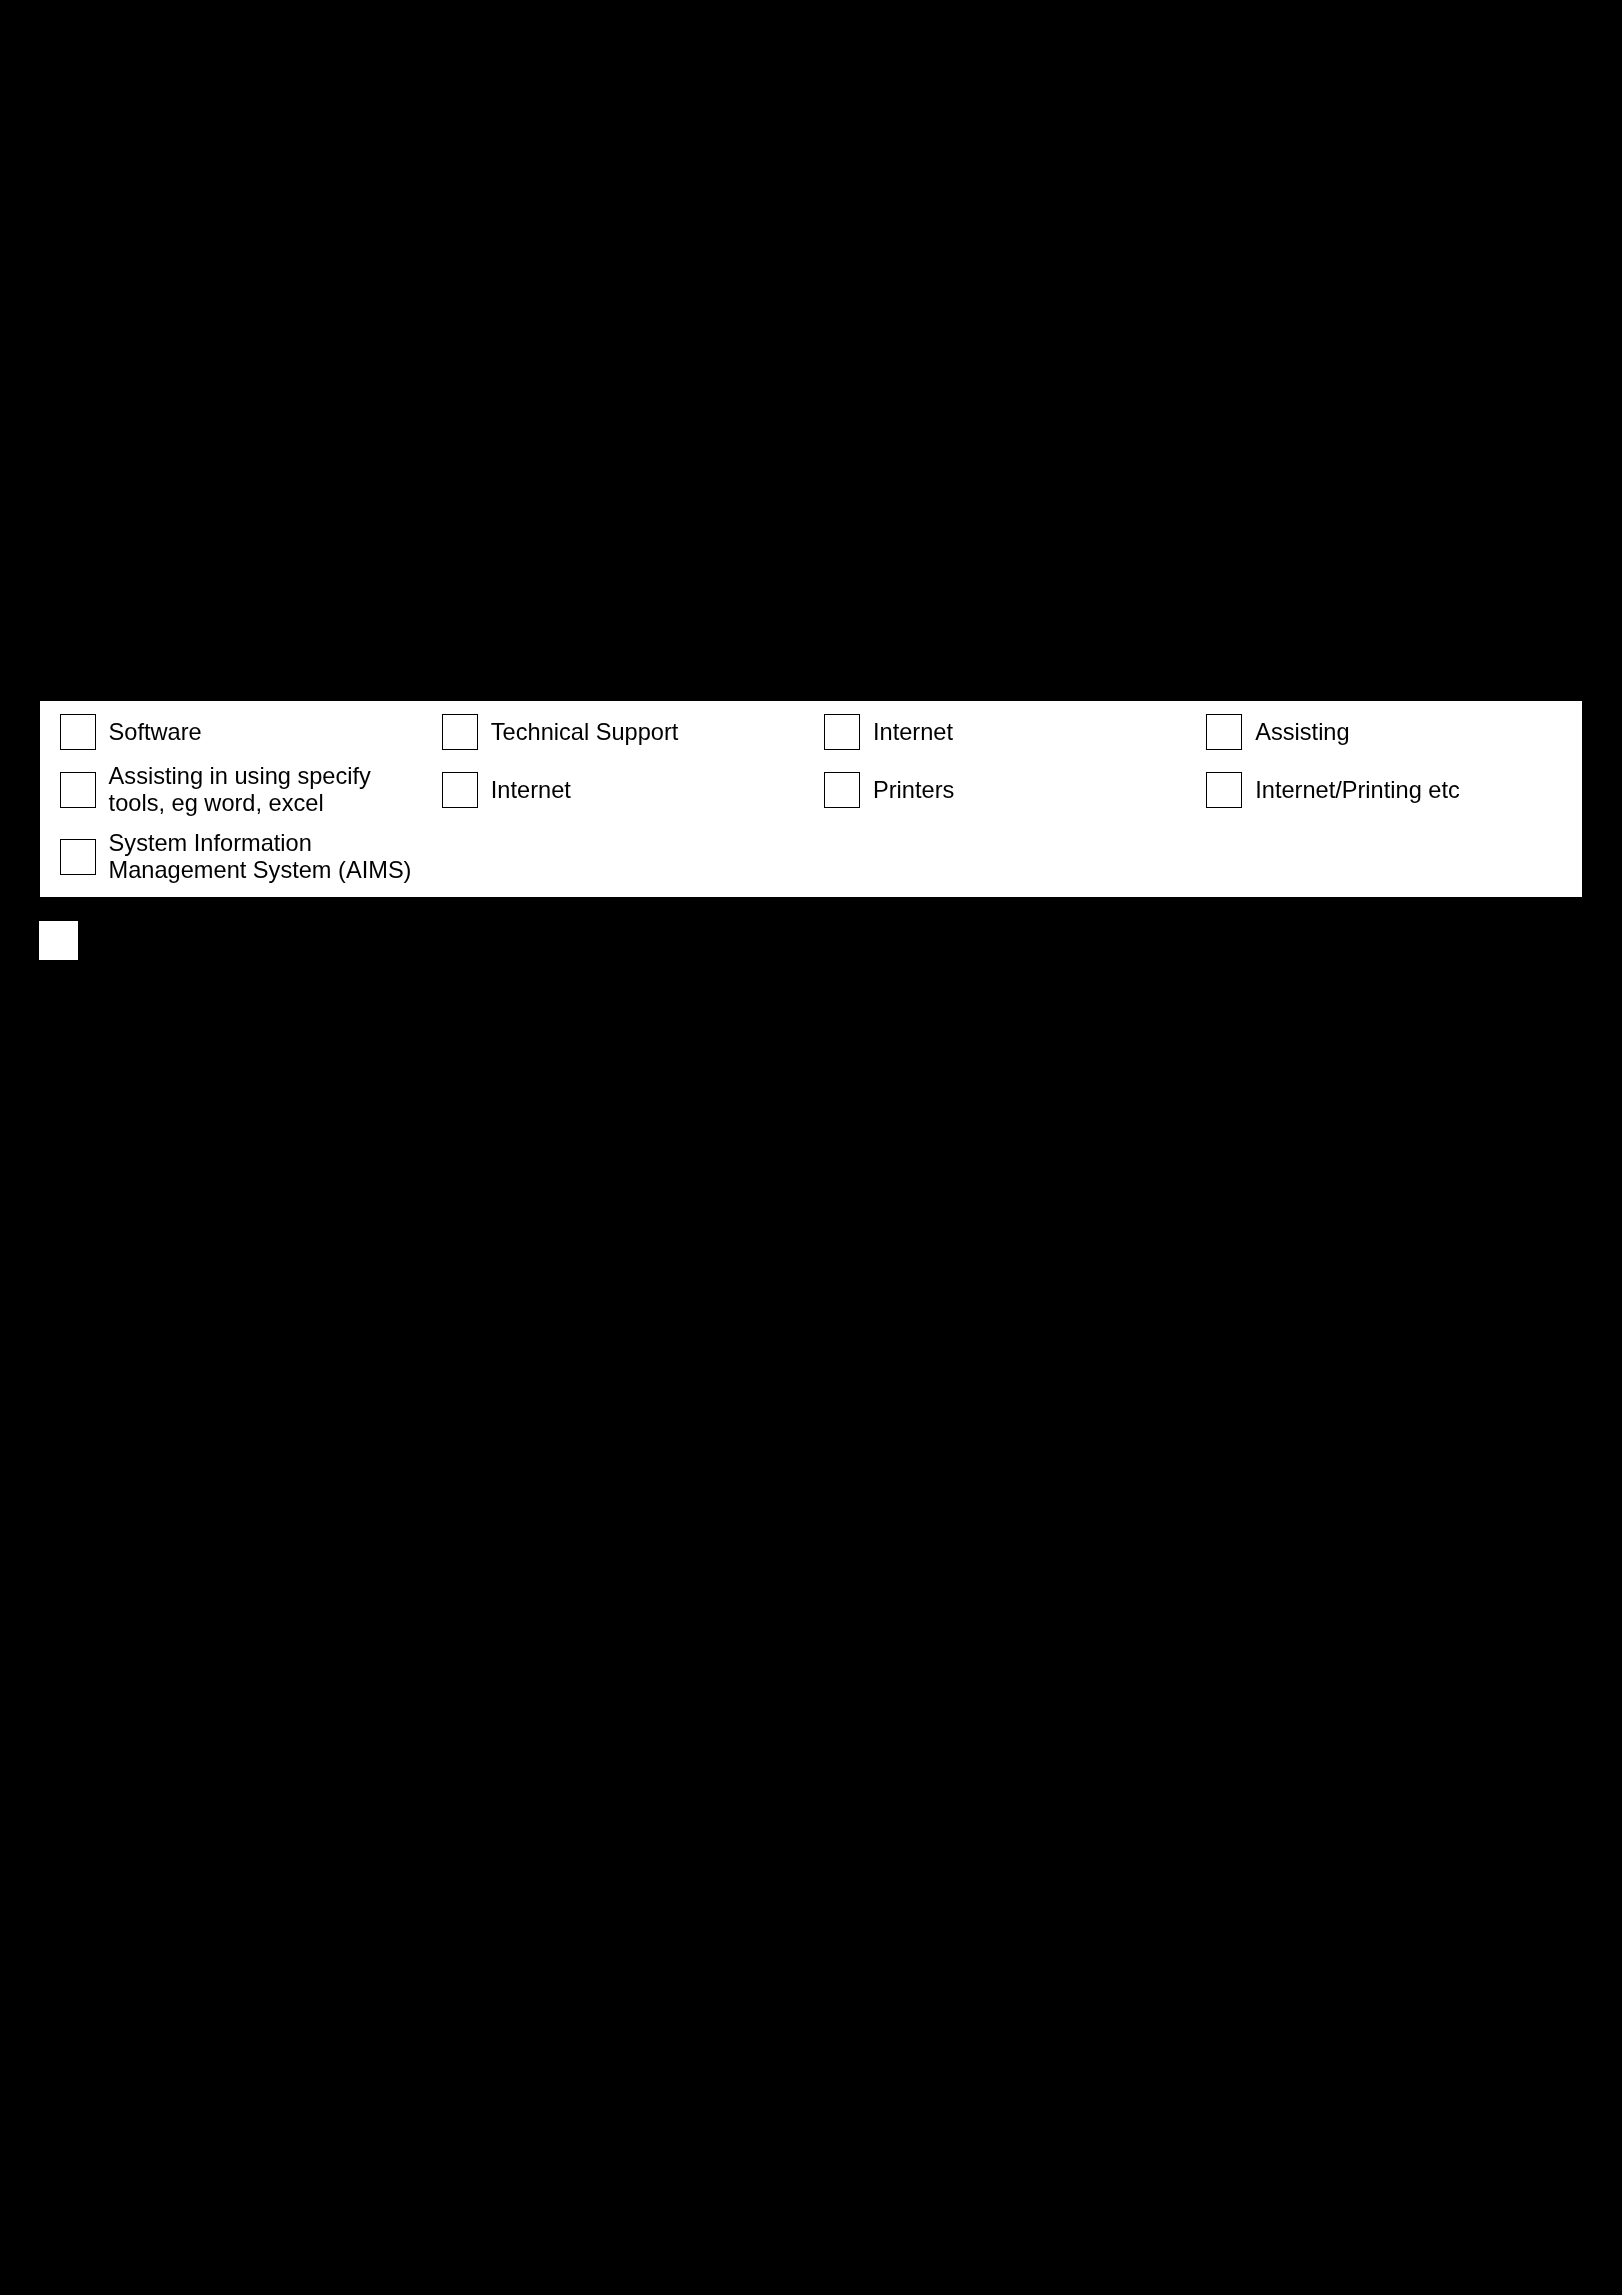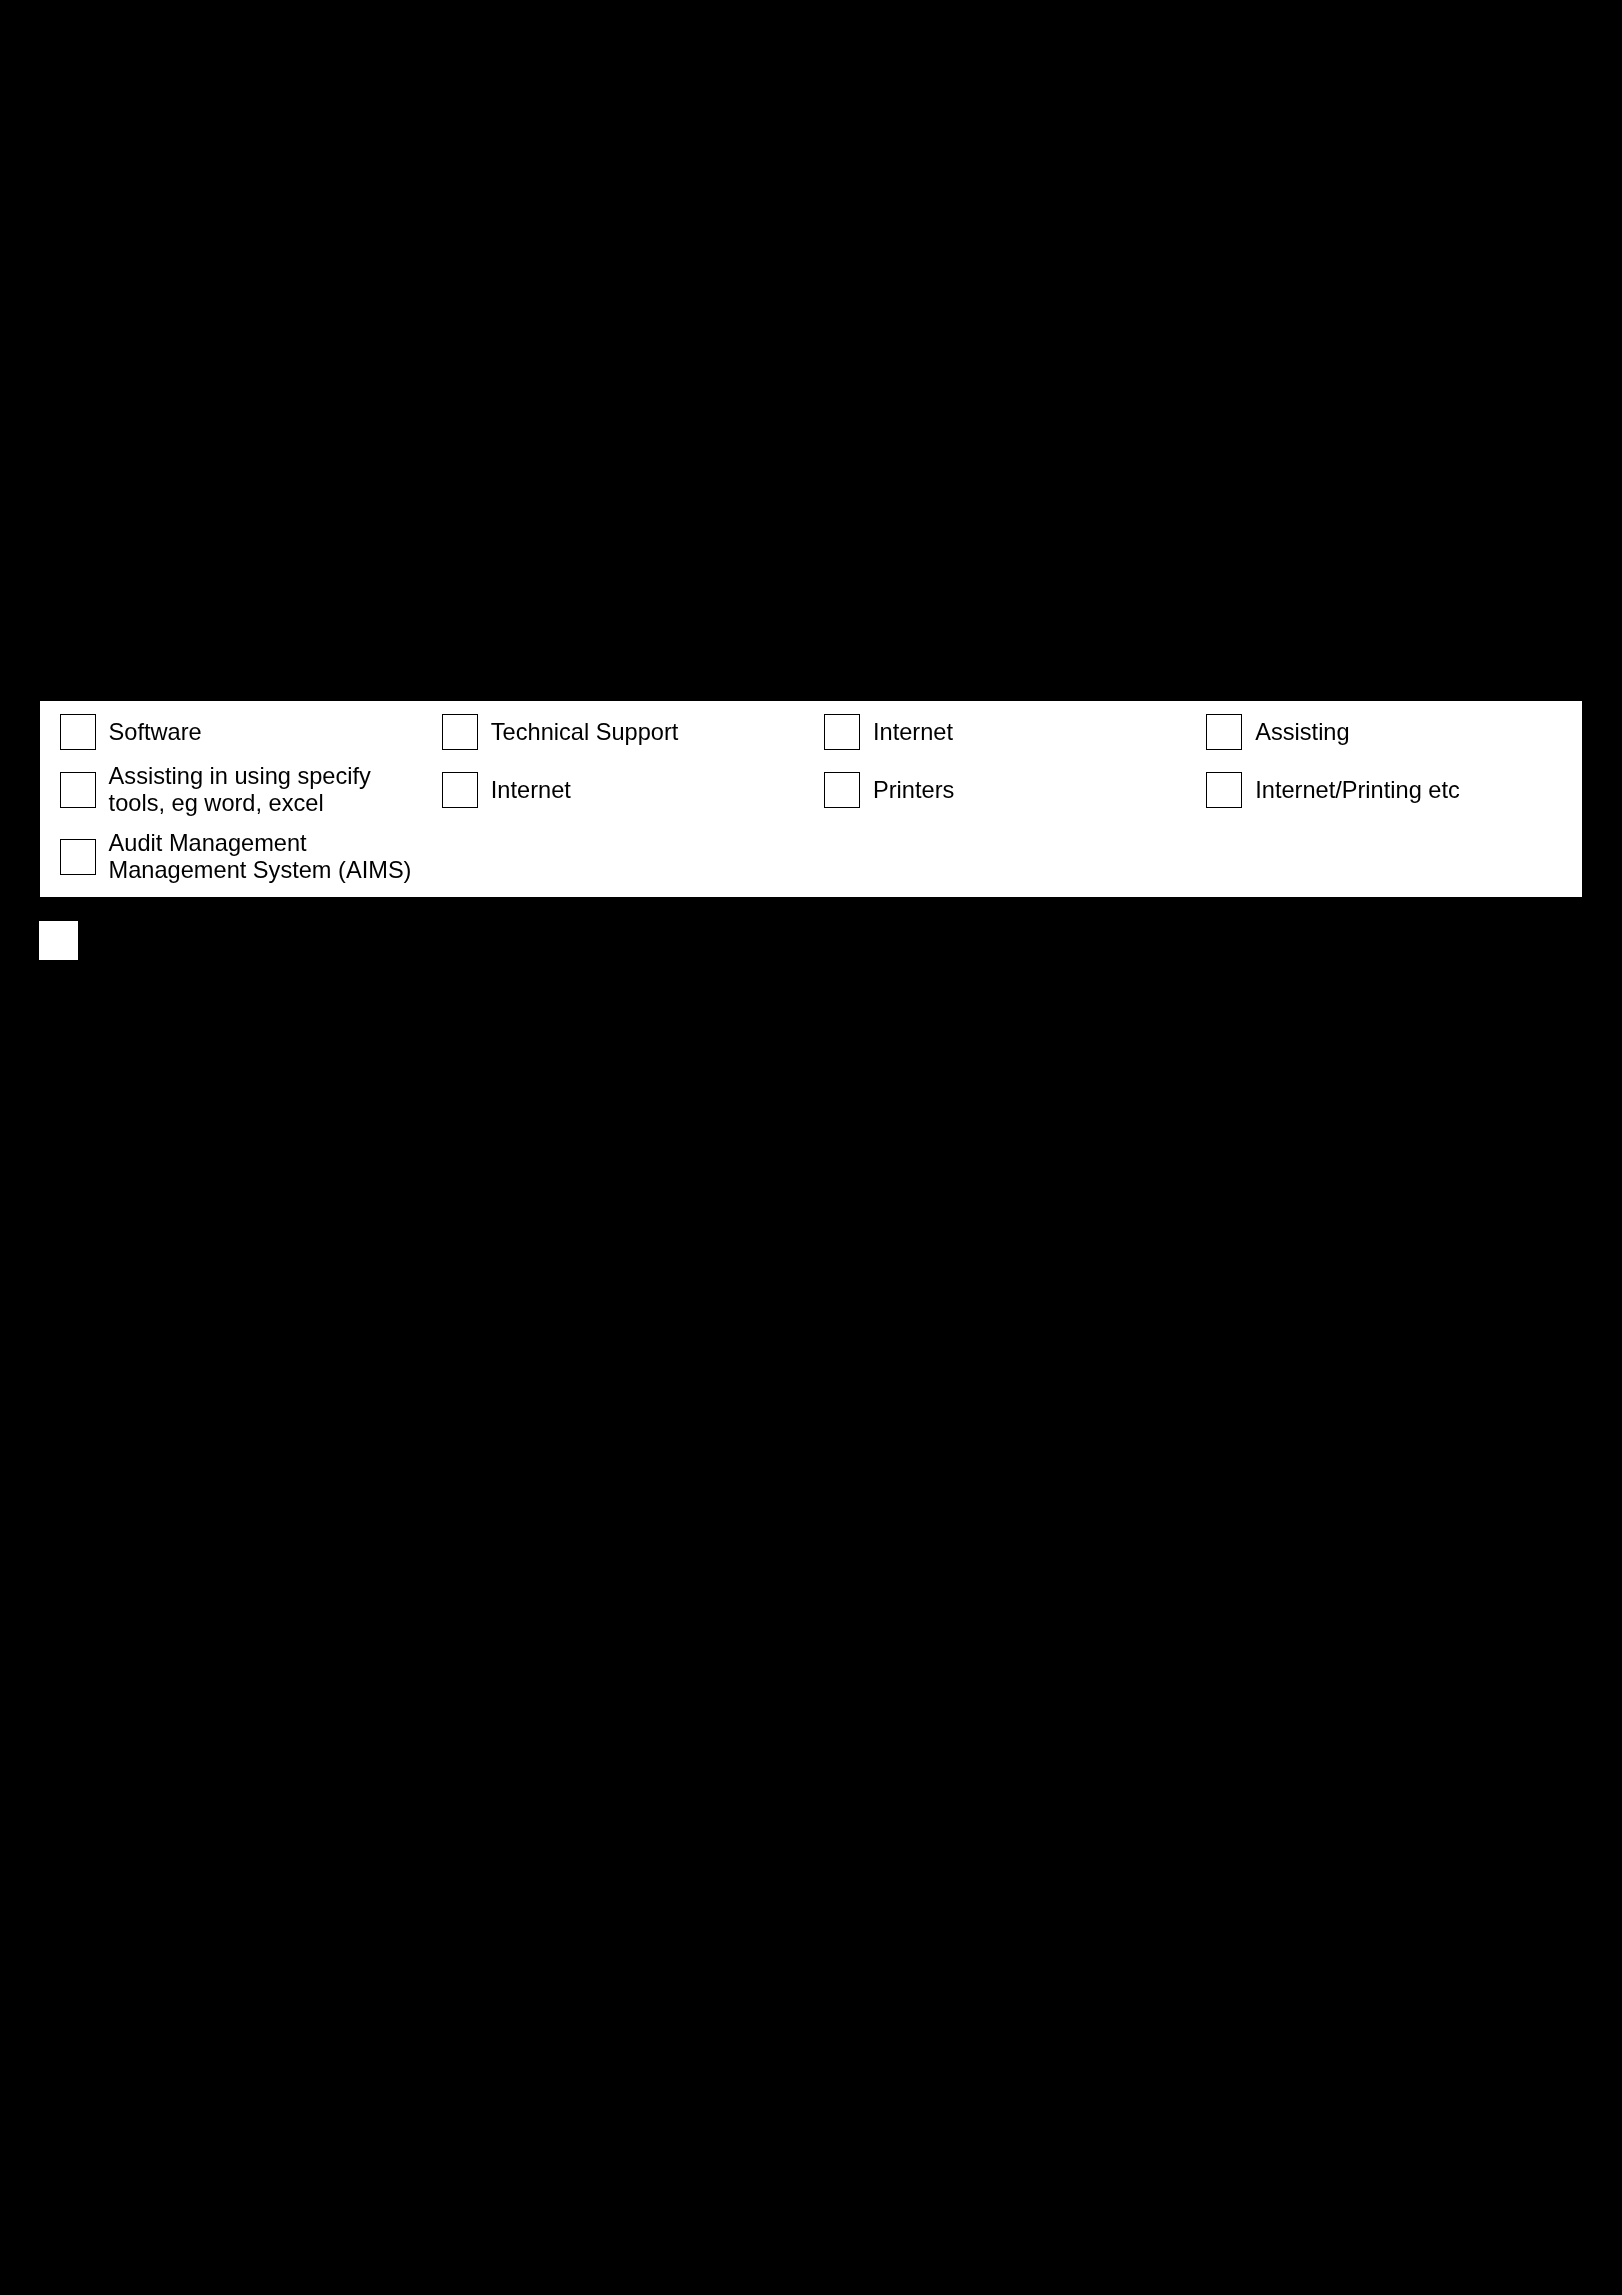--- a/index.html
+++ b/index.html
@@ -153,21 +153,21 @@
         <span class="checkbox-label">Printers</span>
       </div>
 
       <div class="checkbox-item">
         <div class="checkbox-box"></div>
         <span class="checkbox-label">Internet/Printing etc</span>
       </div>
 
       <div class="checkbox-item">
         <div class="checkbox-box"></div>
-        <span class="checkbox-label">Audit Management Management System (AIMS)</span>
+        <span class="checkbox-label">System Information Management System (AIMS)</span>
       </div>
 
     </div>
   </div>
 
   <div class="others-section">
     <div class="others-checkbox"></div>
     <div class="others-content">
       <div class="others-label-row">
         <span class="others-label">Others (specify)</span>

